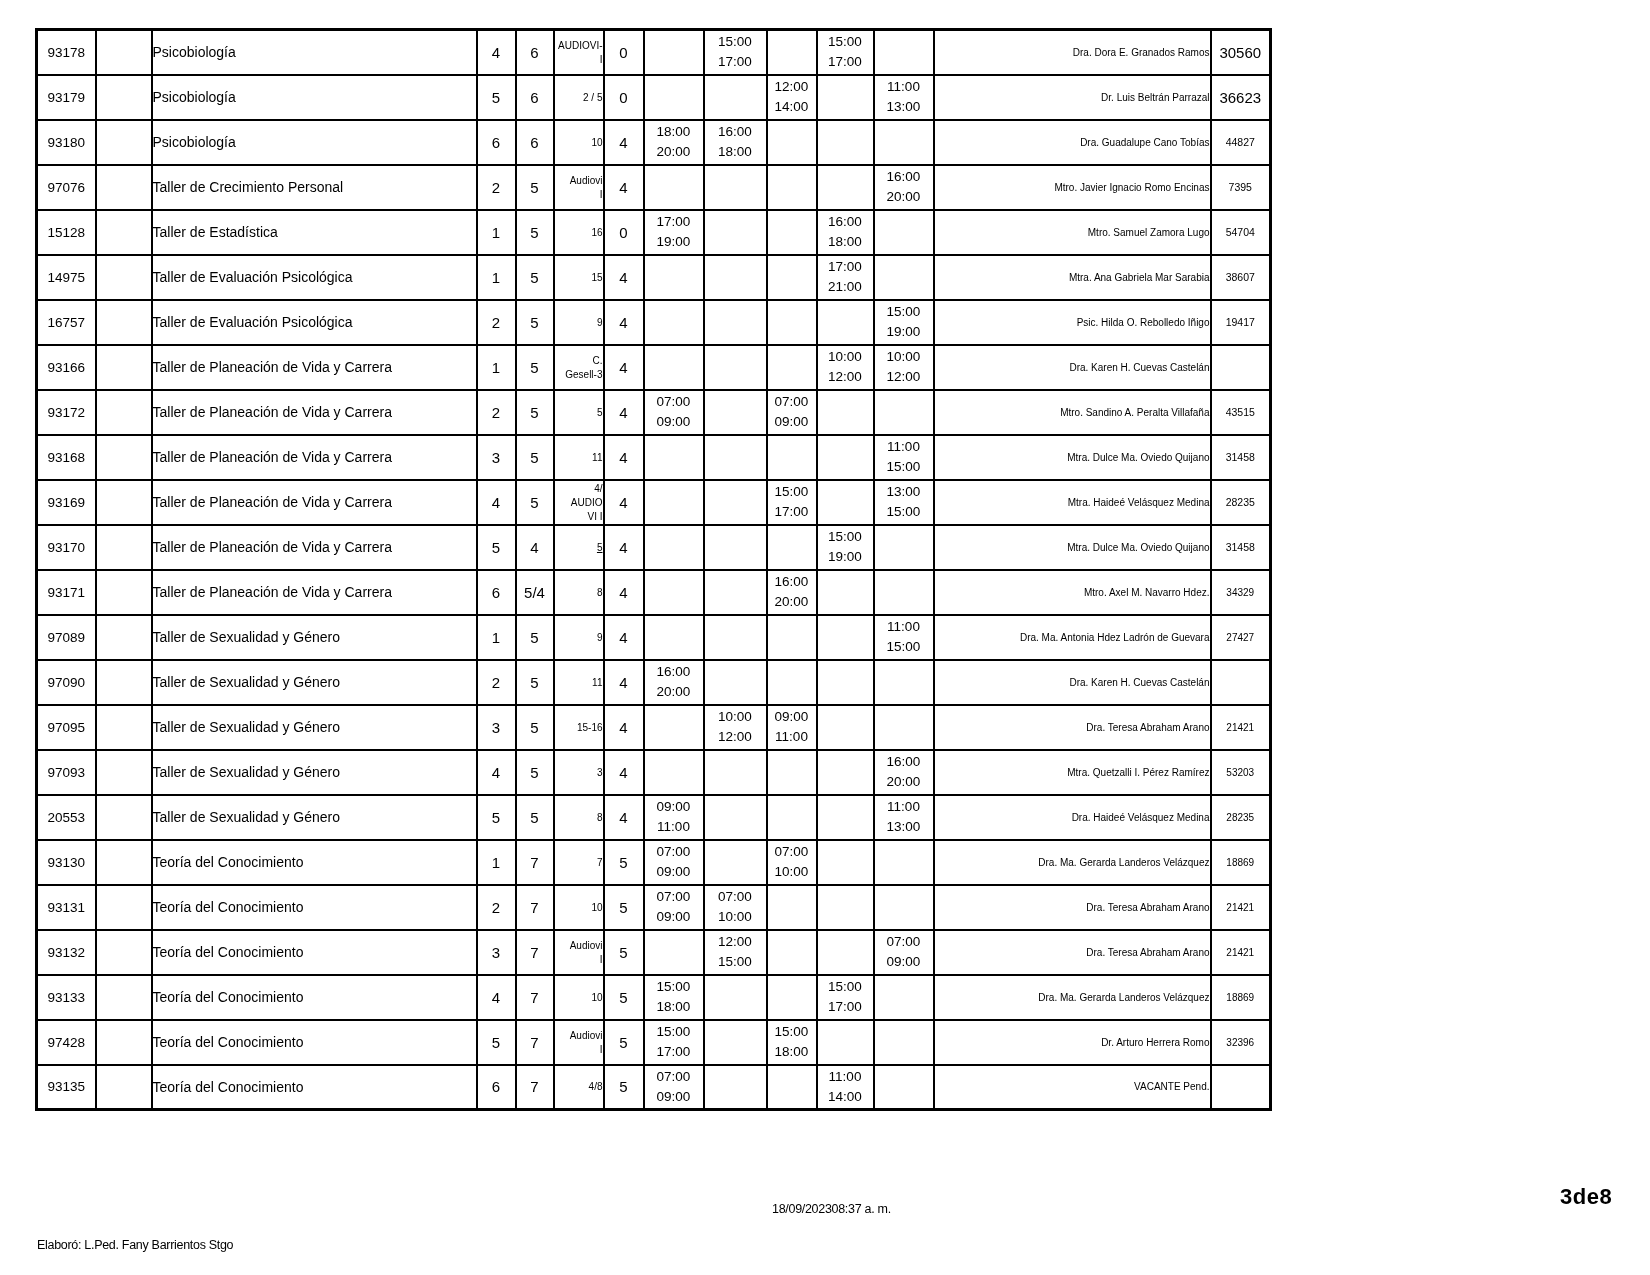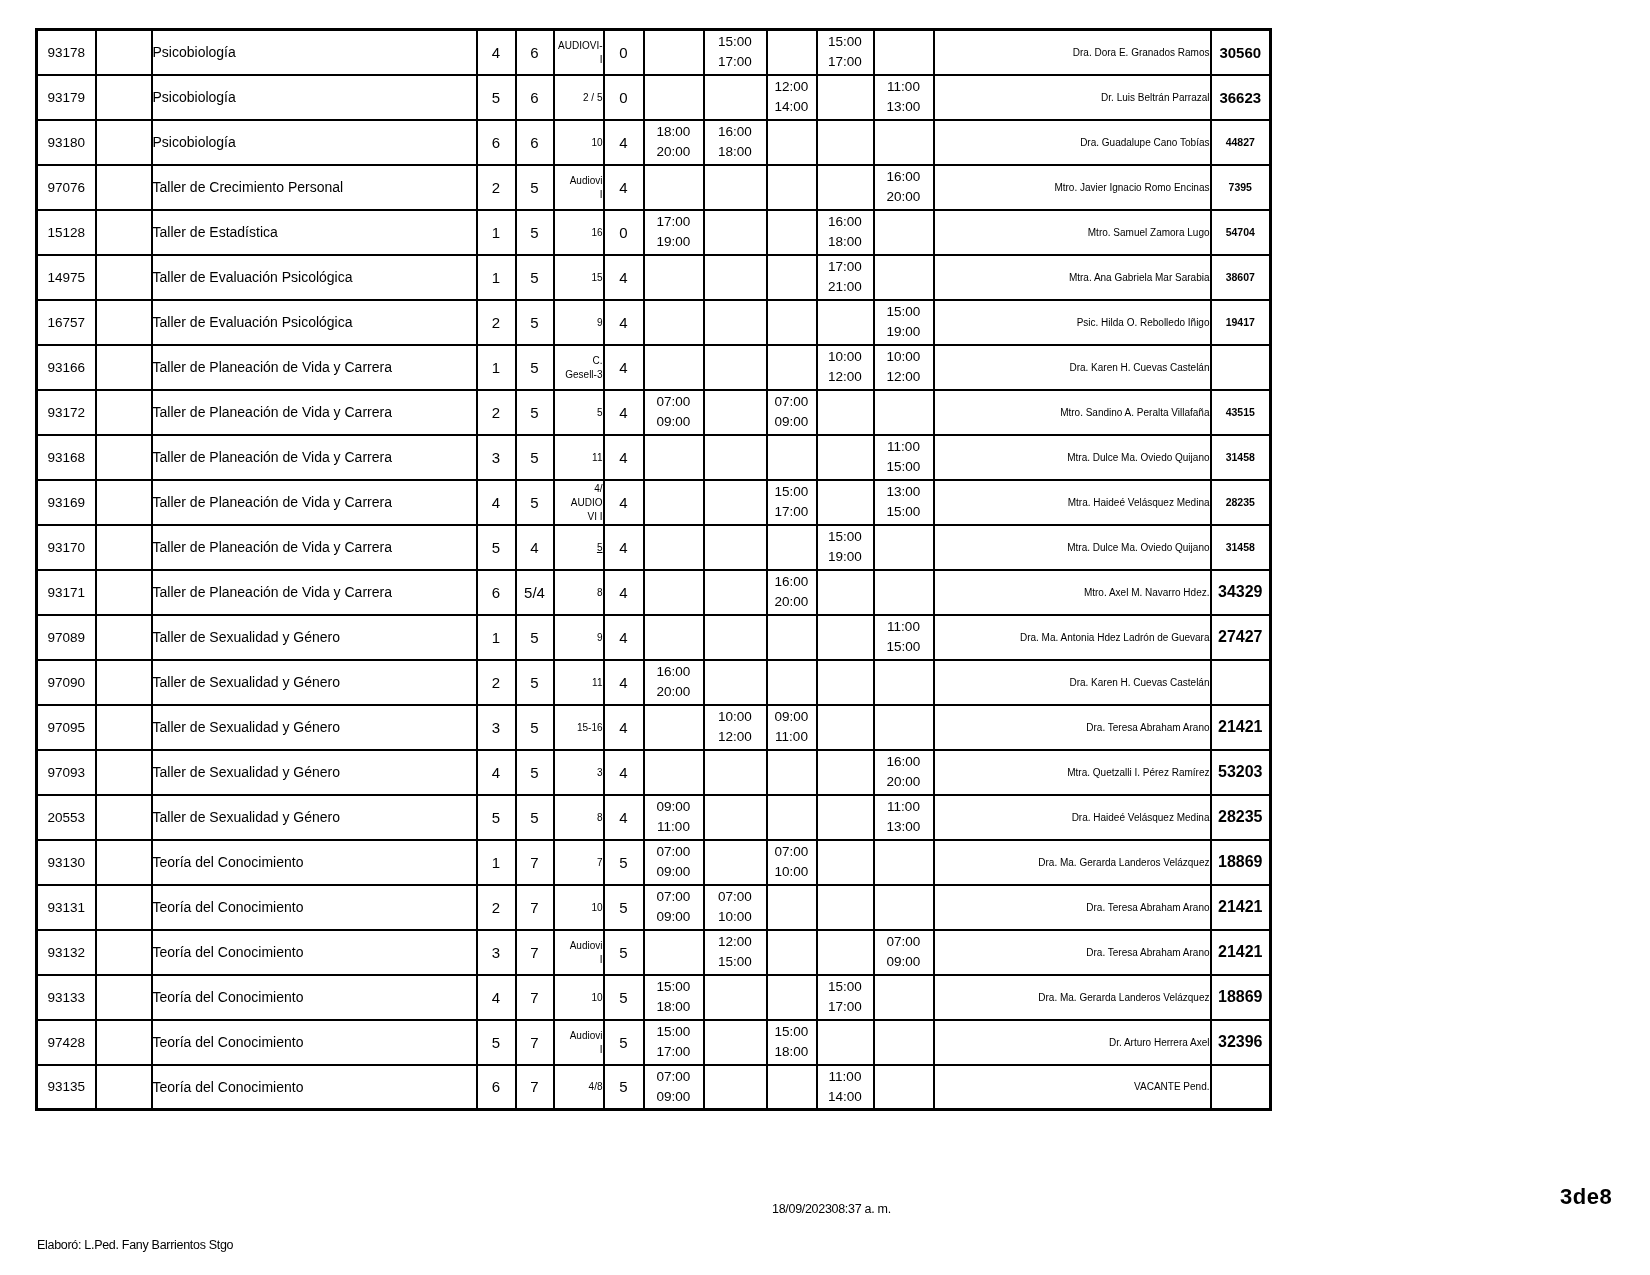--- a/index.html
+++ b/index.html
@@ -64,23 +64,23 @@
     text-align: center;
     font-size: 13.5px;
   }
   td.day .tline { line-height: 20px; }
   td.prof {
     text-align: right;
     padding: 0 4px 0 6px;
     font-size: 10px;
     line-height: 19px;
   }
-  td.idc { text-align: center; font-weight: bold; }
+  td.idc { text-align: center; }
   td.idc.lg { font-size: 15px; }
-  td.idc.md { font-size: 16px; }
+  td.idc.md { font-size: 10px; }
   td.idc.sm { font-size: 10.5px; }
 
   .footer-left {
     position: absolute;
     left: 37px;
     top: 1202px;
     font-size: 12.5px;
     letter-spacing: -0.3px;
     margin-top: 36px;
   }
@@ -644,21 +644,21 @@
             <div class="tline">15:00</div>
             <div class="tline">17:00</div>
           </td>
           <td class="day"></td>
           <td class="day">
             <div class="tline">15:00</div>
             <div class="tline">18:00</div>
           </td>
           <td class="day"></td>
           <td class="day"></td>
-          <td class="prof">Dr. Arturo Herrera Axel</td>
+          <td class="prof">Dr. Arturo Herrera Romo</td>
           <td class="idc md">32396</td>
         </tr>
         <tr>
           <td class="code">93135</td>
           <td class=""></td>
           <td class="course">Teoría del Conocimiento</td>
           <td class="num">6</td>
           <td class="num">7</td>
           <td class="room">
             <div class="inner">4/8</div>

